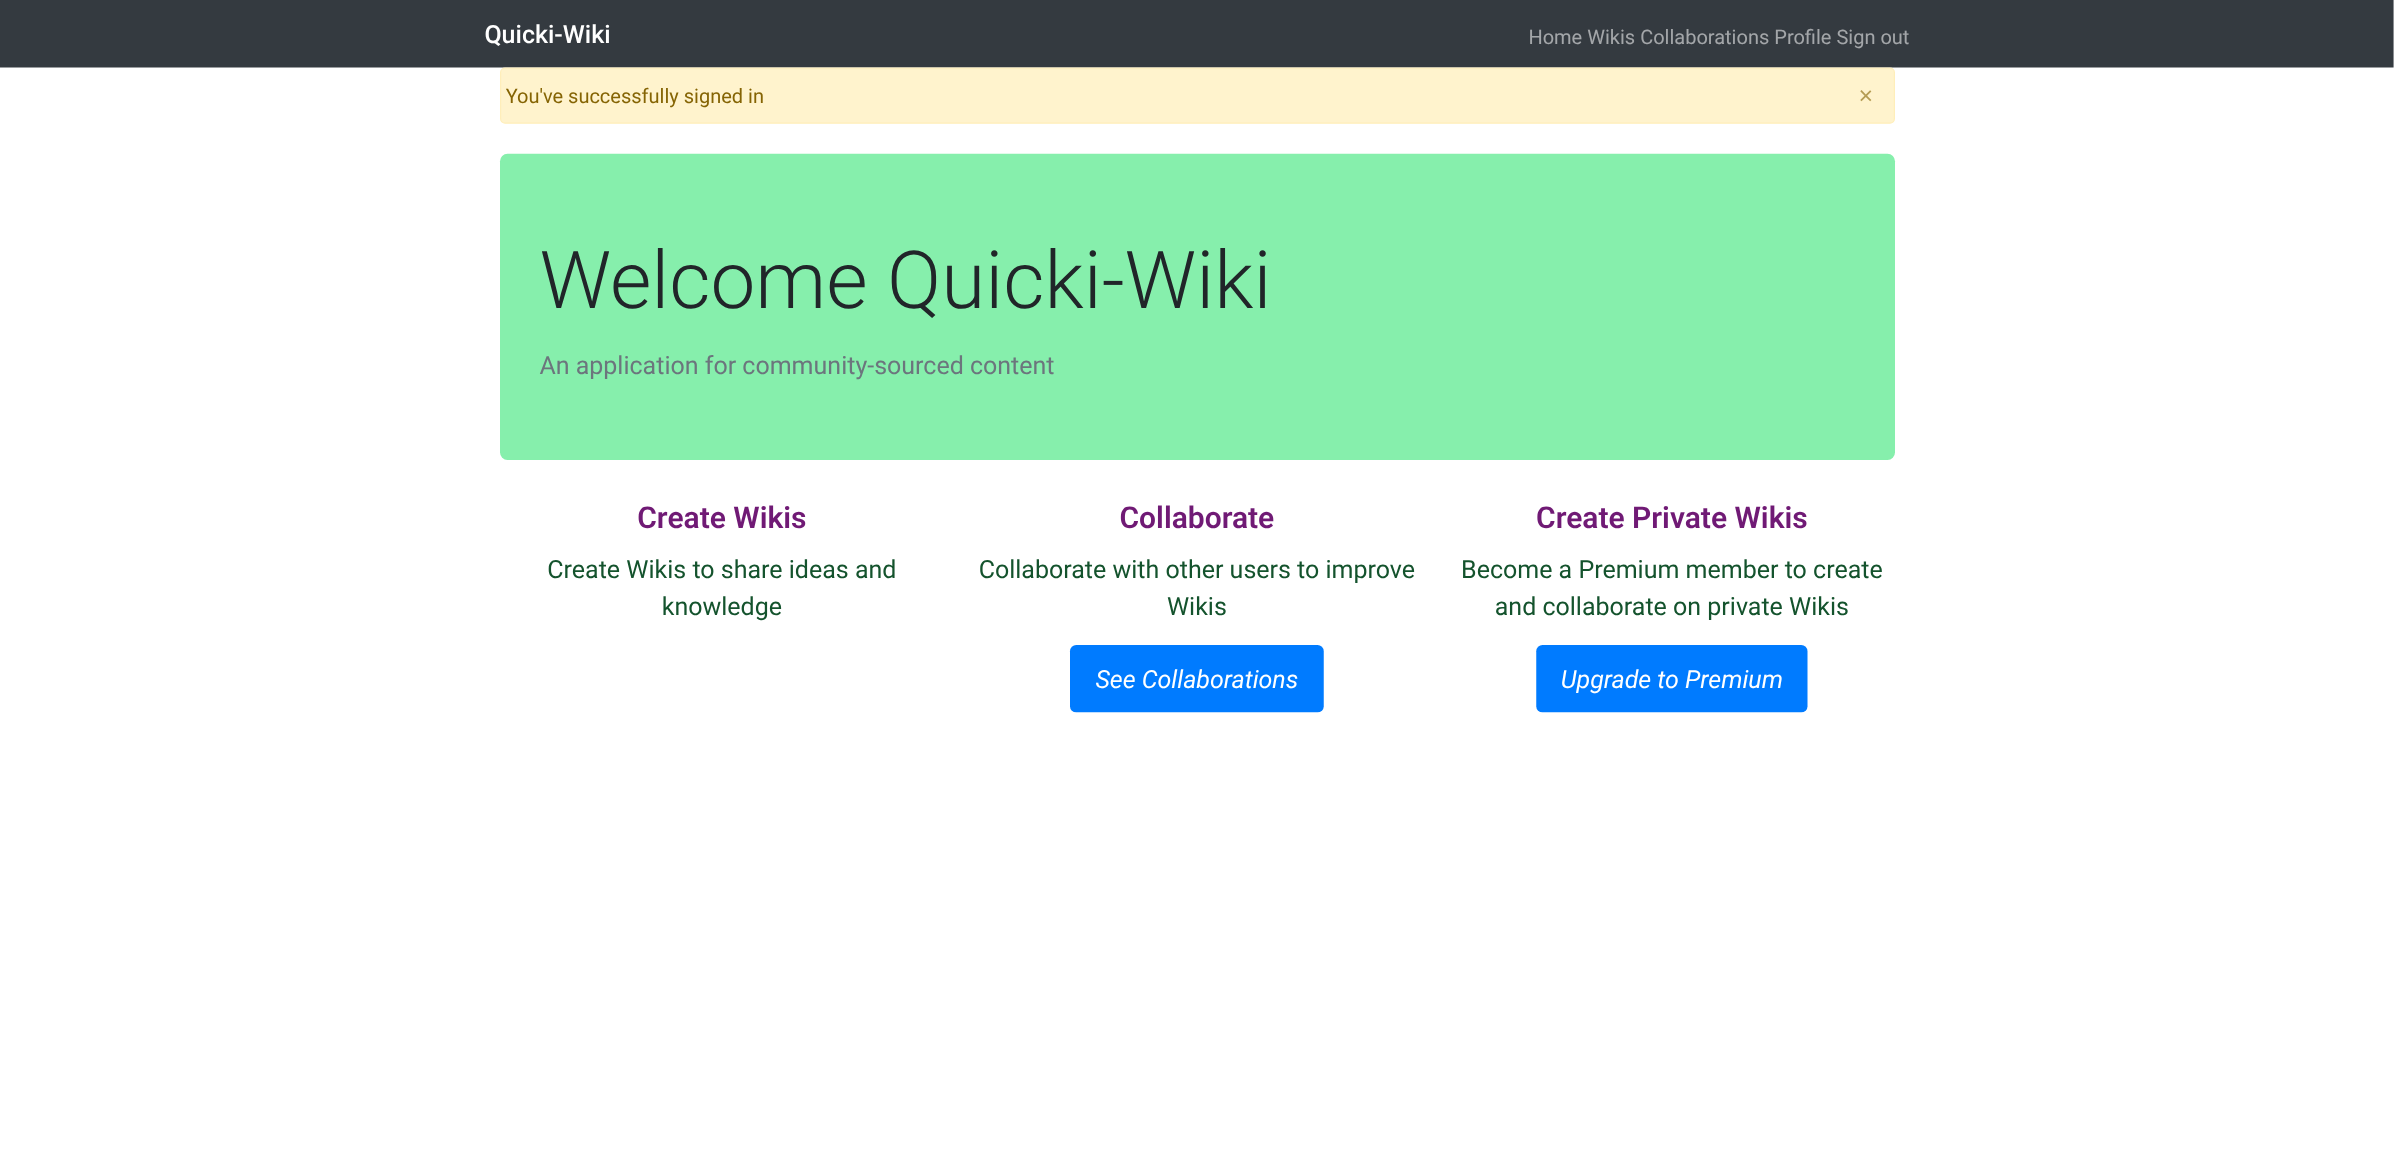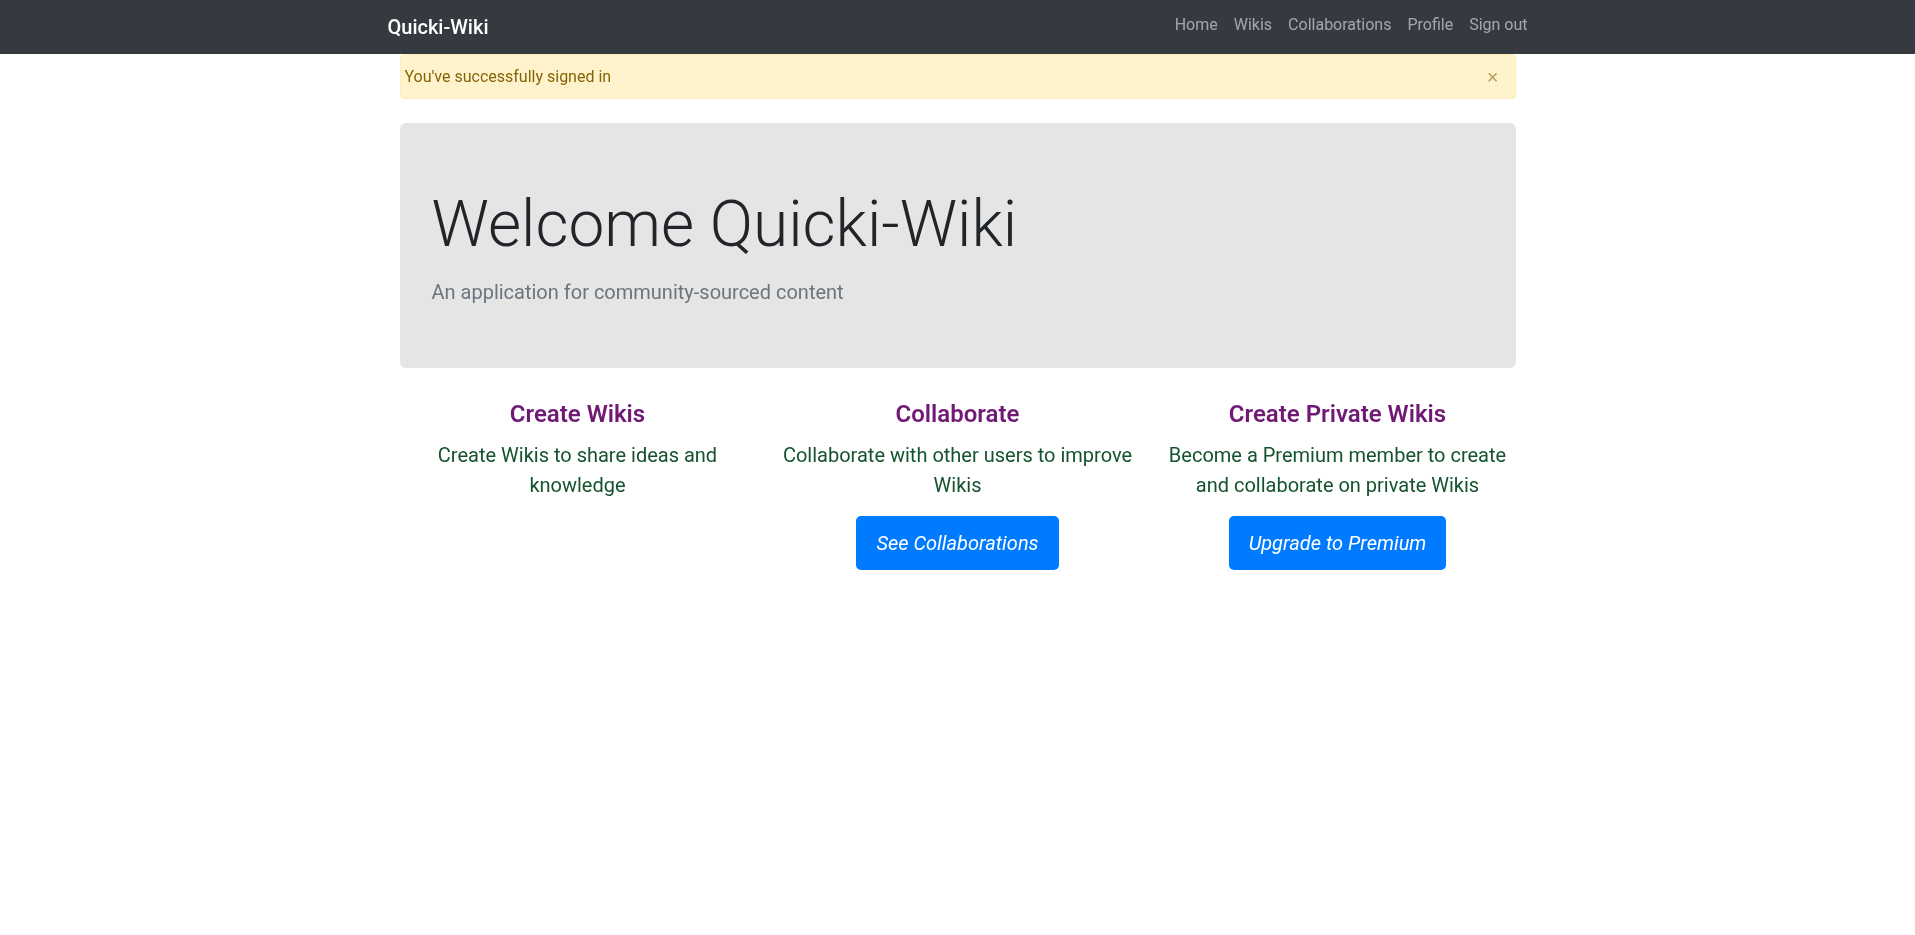--- a/index.html
+++ b/index.html
@@ -13,32 +13,32 @@
     height: 54px;
     display: flex;
     align-items: center;
     padding: 0 16px;
   }
   .navbar-inner {
     width: 100%;
     max-width: 1140px;
     margin: 0 auto;
     display: flex;
-    align-items: flex-start;
+    align-items: flex-end;
     justify-content: space-between;
   }
   .brand {
     color: #fff;
     font-size: 20px;
     font-weight: 500;
     text-decoration: none;
   }
   .nav-links {
     display: flex;
-    gap: 16px;
+    gap: 4px;
   }
   .nav-link {
     color: rgba(255,255,255,0.55);
     font-size: 16px;
     text-decoration: none;
     cursor: pointer;
   }
   .container {
     max-width: 1140px;
     margin: 0 auto;
@@ -61,21 +61,21 @@
     transform: translateY(-50%);
     background: none;
     border: none;
     color: #856404;
     font-size: 20px;
     line-height: 1;
     cursor: pointer;
     opacity: 0.6;
   }
   .jumbotron {
-    background: #e5e5e5;
+    background: #86efac;
     border-radius: 6px;
     padding: 64px 32px;
     margin-top: 24px;
     margin-bottom: 32px;
   }
   .jumbotron h1 {
     font-size: 64px;
     font-weight: 300;
     line-height: 1.2;
     color: #212529;

